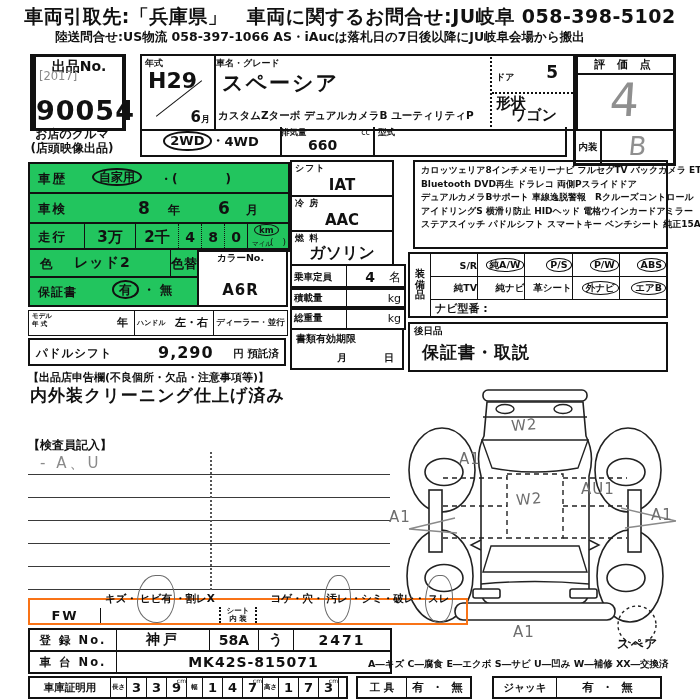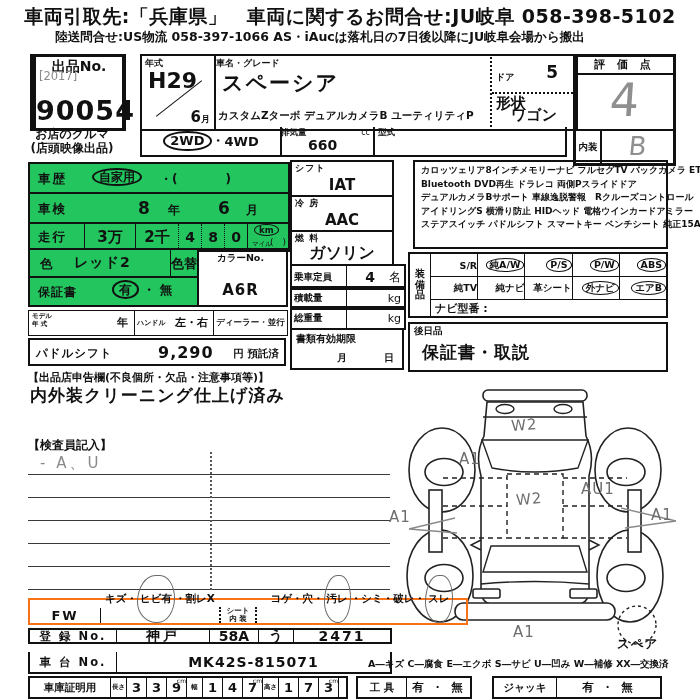--- a/index.html
+++ b/index.html
@@ -159,21 +159,21 @@
   #m5{left:266px;top:118px}
   #m6{left:128px;top:235px}
   #spare-lab{position:absolute;left:232px;top:248px;font-size:12.5px;font-weight:700;letter-spacing:1px}
 
   
   #fw{left:28px;top:598px;width:440px;height:27px;border:2px solid #f97316;display:flex;box-sizing:border-box;align-items:flex-end}
   #fw-lab{width:70px;border-right:1.5px solid #111;display:flex;align-items:center;justify-content:center;font-size:13px;font-weight:700;letter-spacing:2px}
   #fw-s1{width:118px;display:flex;align-items:center;justify-content:center;font-size:10.5px;font-weight:700;white-space:nowrap}
   #fw-seat{width:34px;border-left:2px dotted #111;border-right:2px dotted #111;font-size:7.5px;font-weight:700}
   #fw-s2{flex:1;display:flex;align-items:center;justify-content:center;font-size:10.5px;font-weight:700;white-space:nowrap}
-  #reg{left:28px;top:628px;width:364px;height:16px;border:2px solid #111;display:flex;box-sizing:border-box;align-items:stretch}
+  #reg{left:28px;top:628px;width:364px;height:24px;border:2px solid #111;display:flex;box-sizing:border-box;align-items:stretch}
   #reg .lab{width:86px;border-right:1.5px solid #111;display:flex;align-items:center;justify-content:center;font-size:11.5px;font-weight:700;letter-spacing:2px}
   .regc{display:flex;align-items:center;justify-content:center;font-size:14px;font-weight:700;border-right:1.5px solid #111}
   #reg-office{width:92px;letter-spacing:3px}
   #reg-class{width:48px}
   #reg-kana{width:34px}
   #reg-num{flex:1;border-right:none;letter-spacing:2px}
   #cha{left:28px;top:652px;width:364px;height:22px;border:2px solid #111;border-top:none;display:flex;box-sizing:border-box}
   #cha .lab{width:86px;border-right:1.5px solid #111;display:flex;align-items:center;justify-content:center;font-size:11.5px;font-weight:700;letter-spacing:2px}
   #cha-v{flex:1;display:flex;align-items:center;justify-content:center;font-size:14px;font-weight:700;letter-spacing:1px}
   #legend{left:368px;top:658px;width:330px;font-size:9.5px;font-weight:700;white-space:nowrap}

